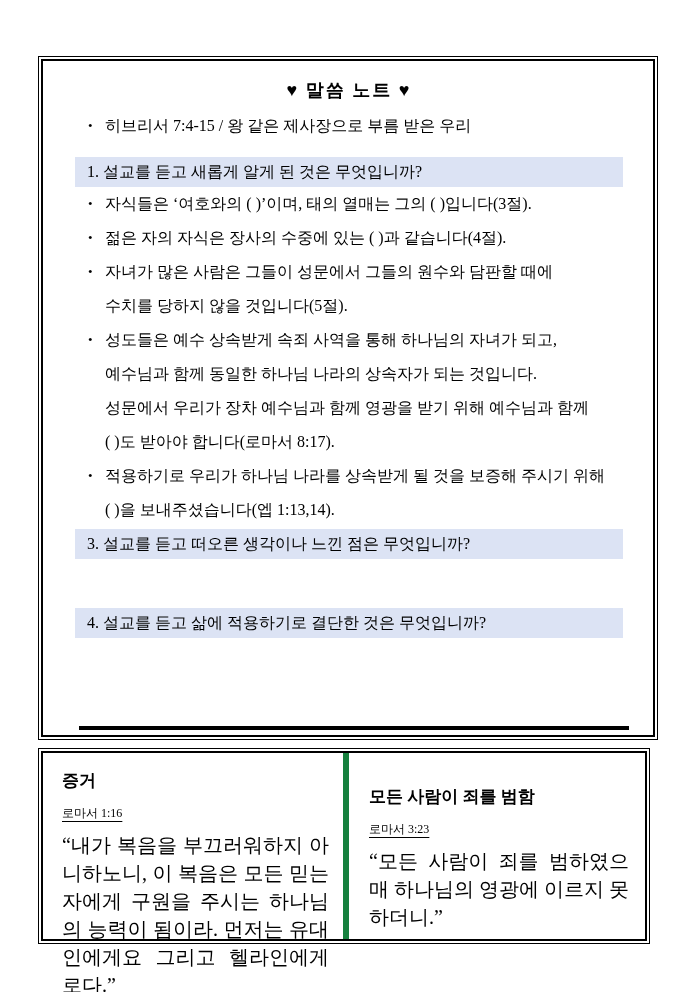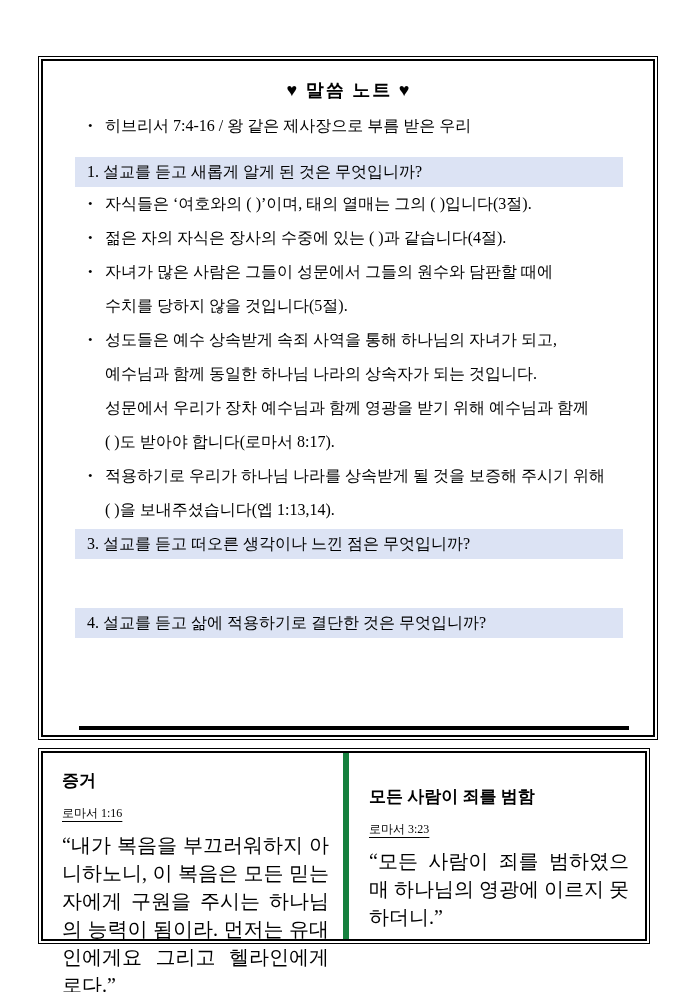--- a/index.html
+++ b/index.html
@@ -110,21 +110,21 @@
 
   <div class="dbox note-box">
     <div class="dbox-inner">
       <div class="note-content">
 
         <div class="note-title">♥ 말씀 노트 ♥</div>
 
         <div class="single-answer">
           <div class="bullet-line">
             <span class="bullet-dot">•</span>
-            <span>히브리서 7:4-16 / 왕 같은 제사장으로 부름 받은 우리</span>
+            <span>히브리서 7:4-15 / 왕 같은 제사장으로 부름 받은 우리</span>
           </div>
         </div>
 
         <div class="q-header">1. 설교를 듣고 새롭게 알게 된 것은 무엇입니까?</div>
         <div class="bullet-list">
 
           <div class="bullet-line">
             <span class="bullet-dot">•</span>
             <span>자식들은 ‘여호와의 (      )’이며, 태의 열매는 그의 (      )입니다(3절).</span>
           </div>

